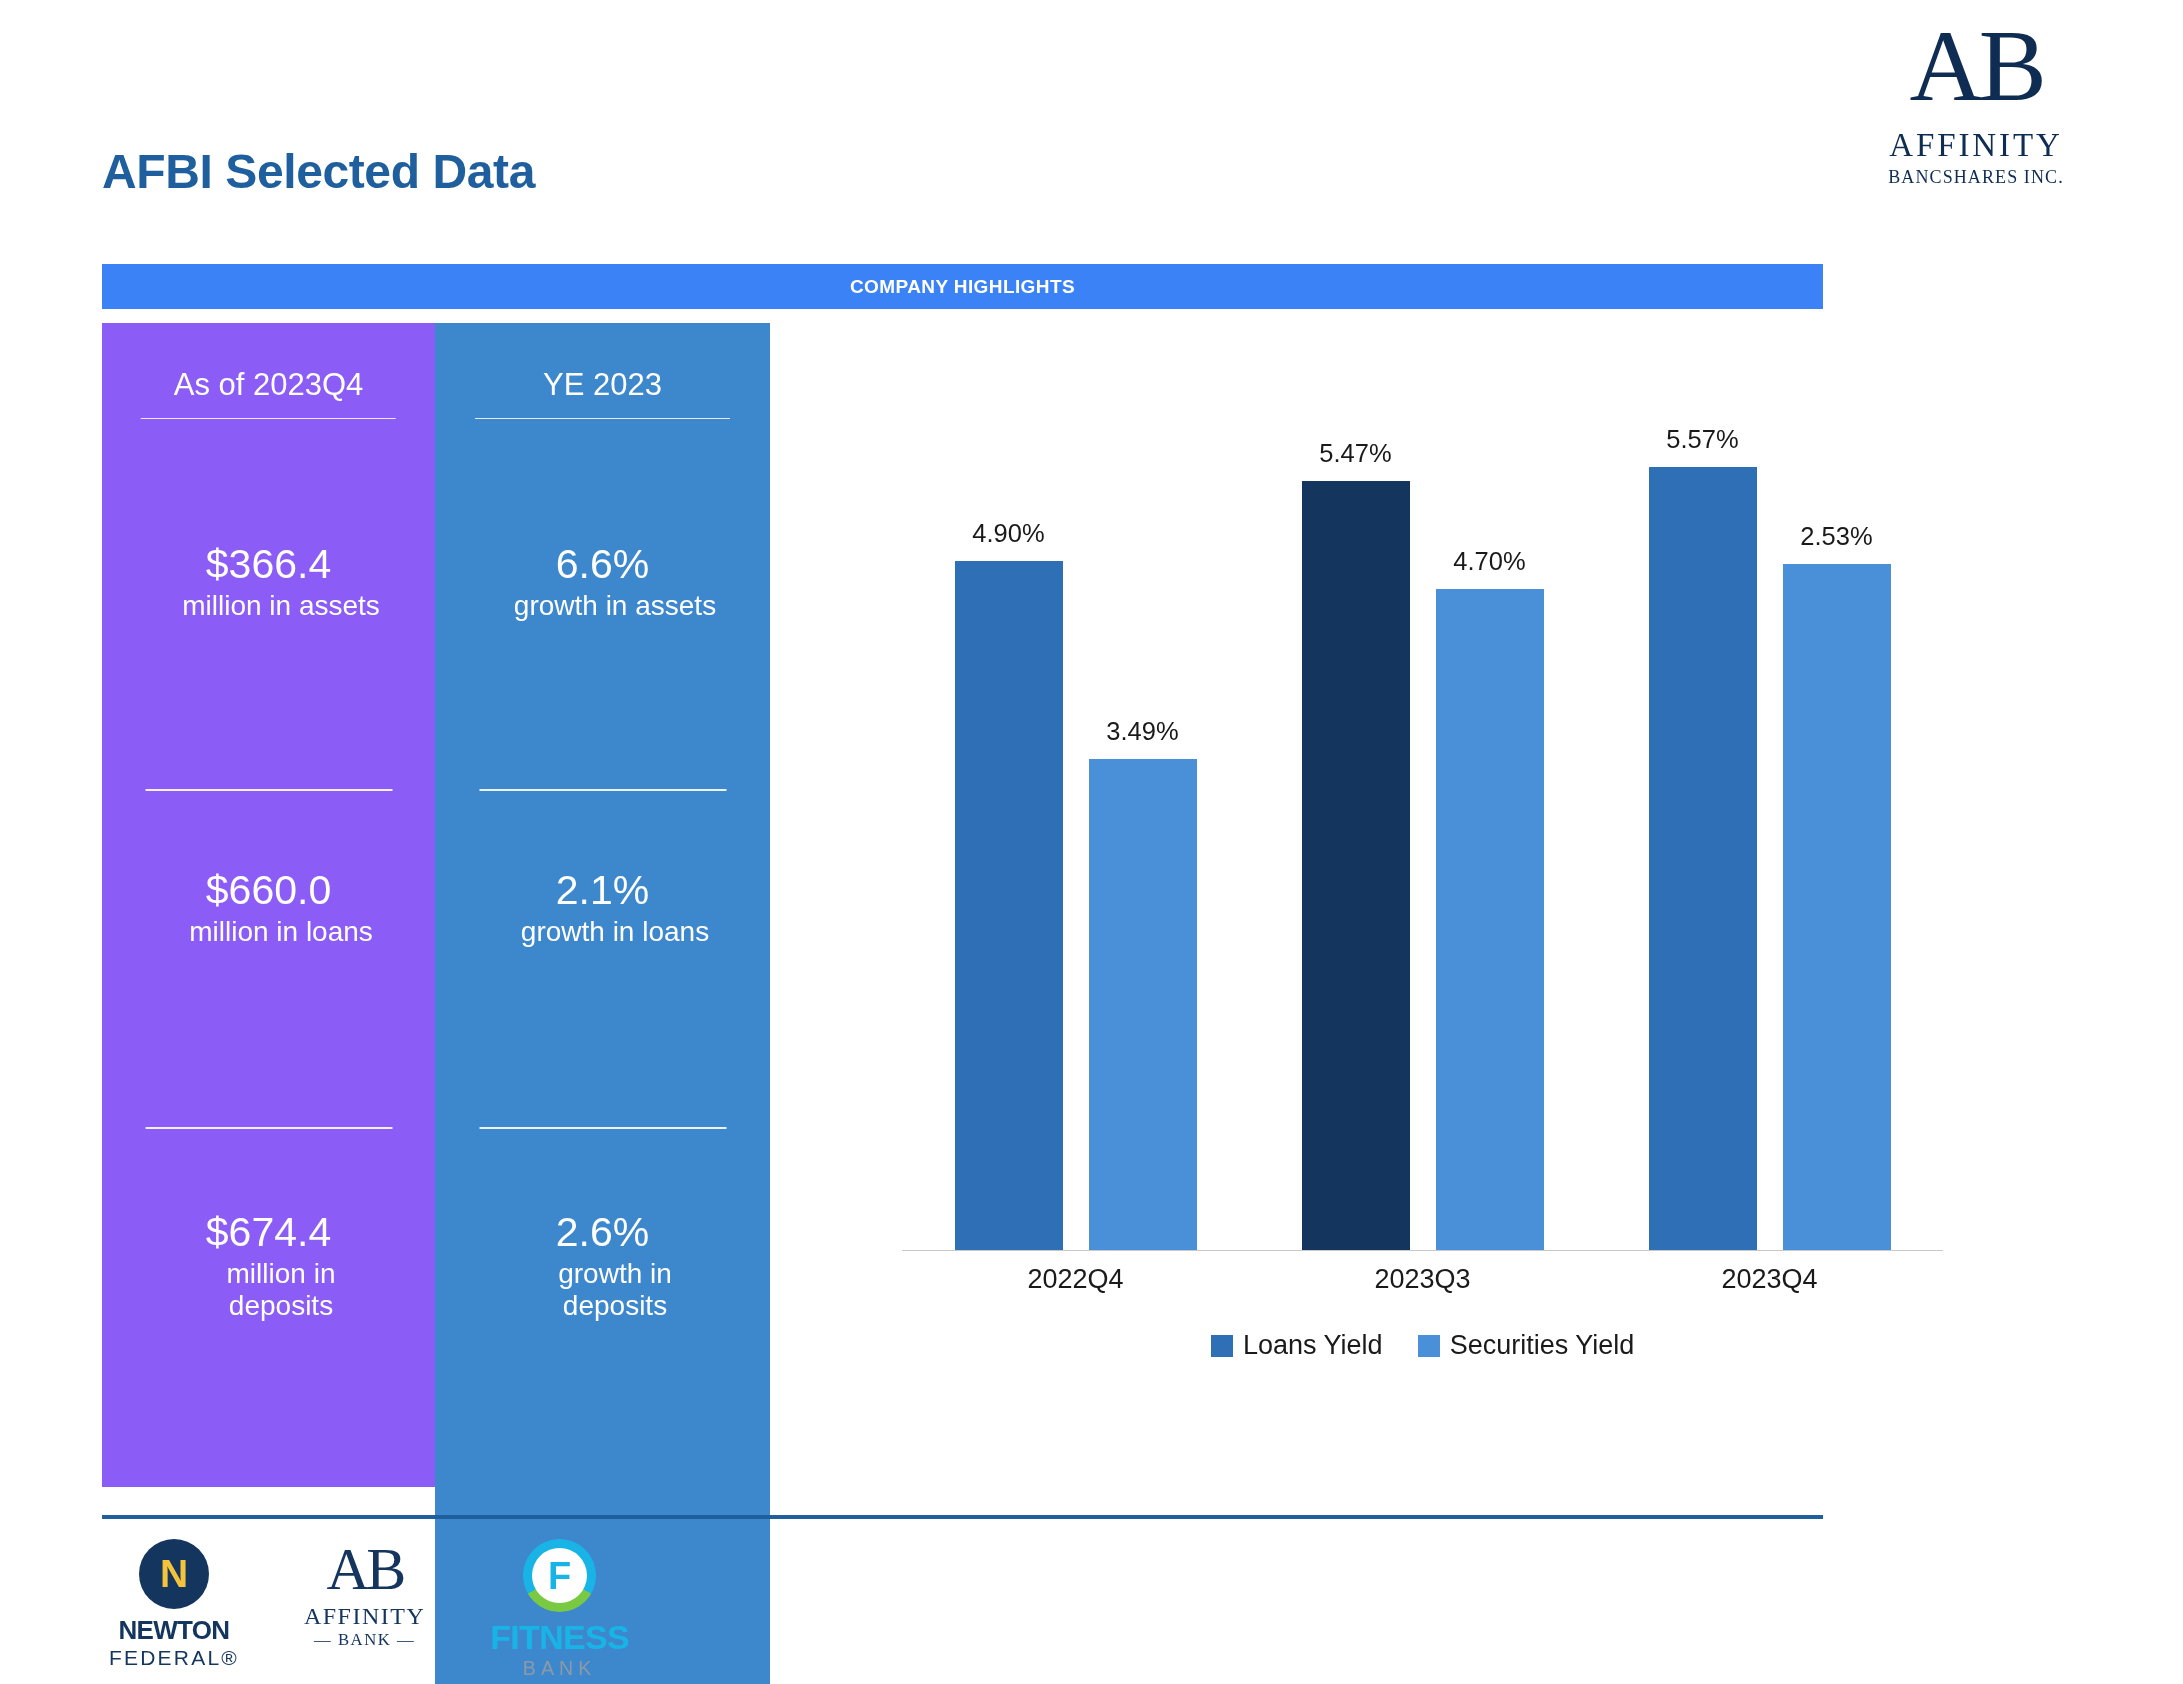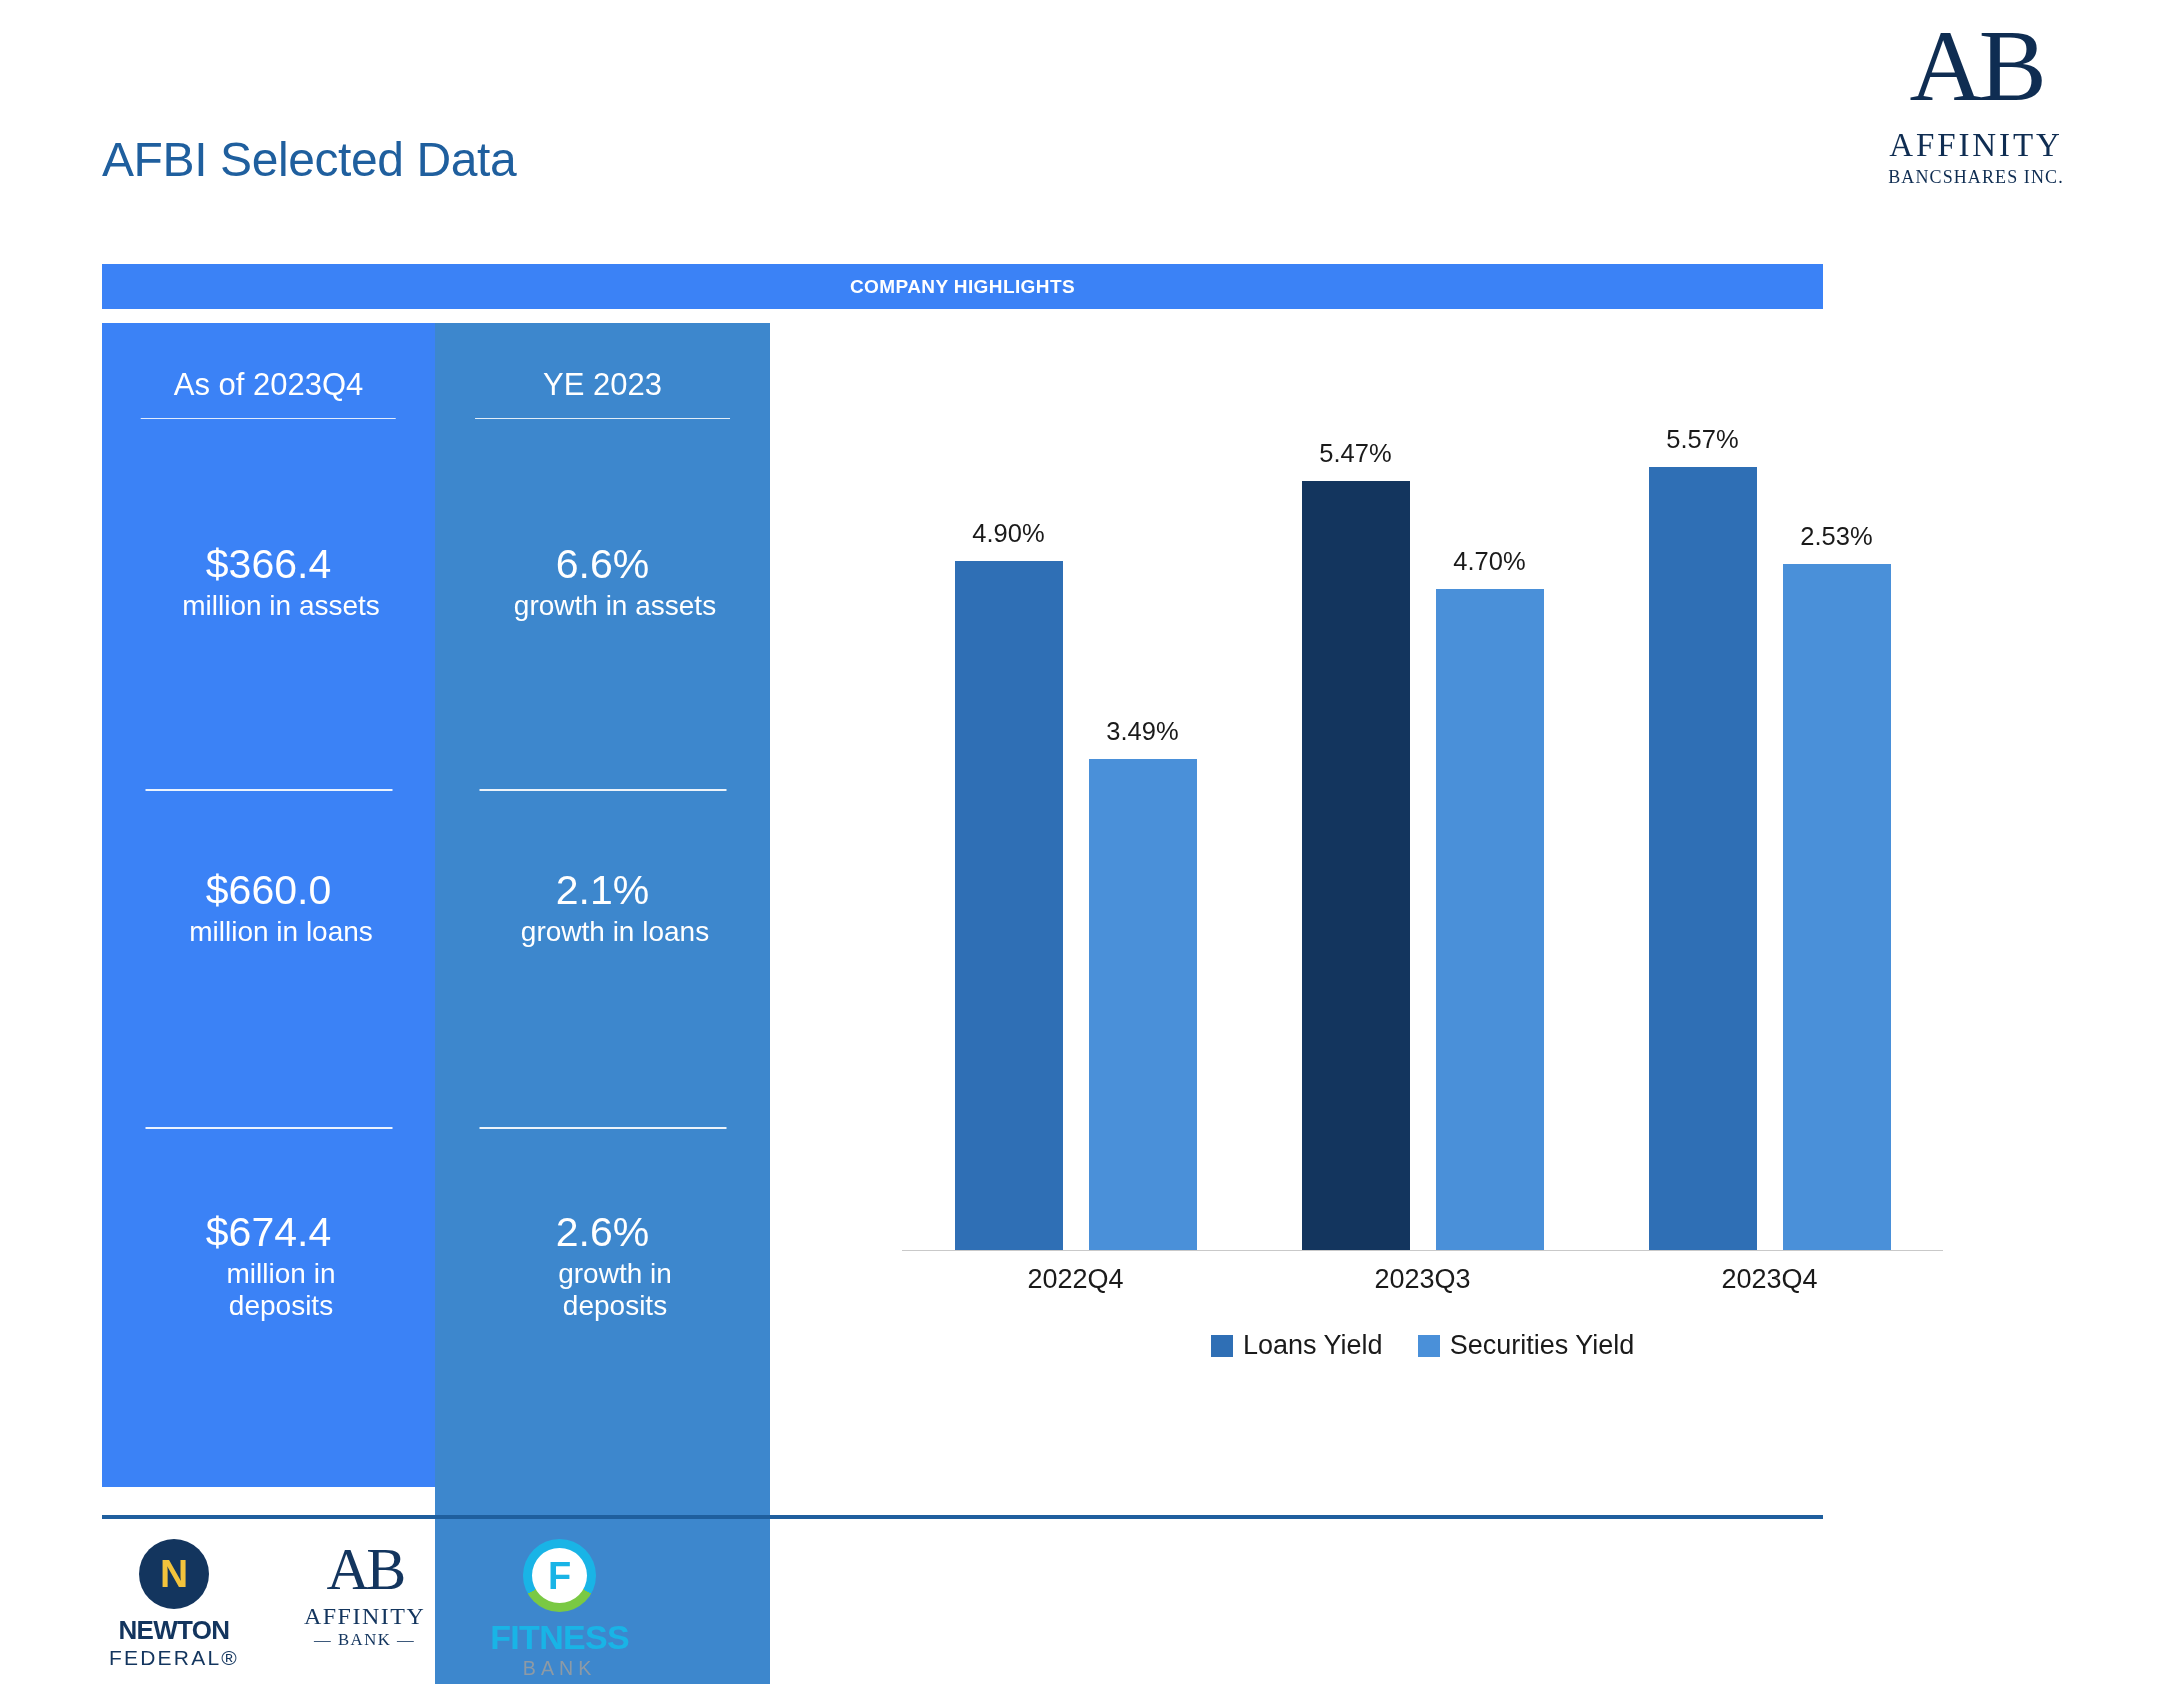--- a/index.html
+++ b/index.html
@@ -14,23 +14,23 @@
     font-family: "Liberation Sans", sans-serif;
     color: #1a1a1a;
     position: relative;
     overflow: hidden;
   }
 
   
   .page-title {
     position: absolute;
     left: 102px;
-    top: 132px;
+    top: 144px;
     font-size: 48px;
-    font-weight: normal;
+    font-weight: bold;
     color: #1f5f9e;
     letter-spacing: -0.4px;
   }
 
   .logo-block {
     position: absolute;
     right: 87px;
     top: 14.6px;
     width: 240px;
     text-align: center;
@@ -75,21 +75,21 @@
     justify-content: center;
   }
 
   
   .panel-dark {
     position: absolute;
     left: 102px;
     top: 323px;
     width: 333px;
     height: 1164px;
-    background: #3b82f6;
+    background: #8b5cf6;
   }
   .panel-light {
     position: absolute;
     left: 435px;
     top: 323px;
     width: 335px;
     height: 1500px;
     background: #3d87cd;
   }
   .panel-inner {

